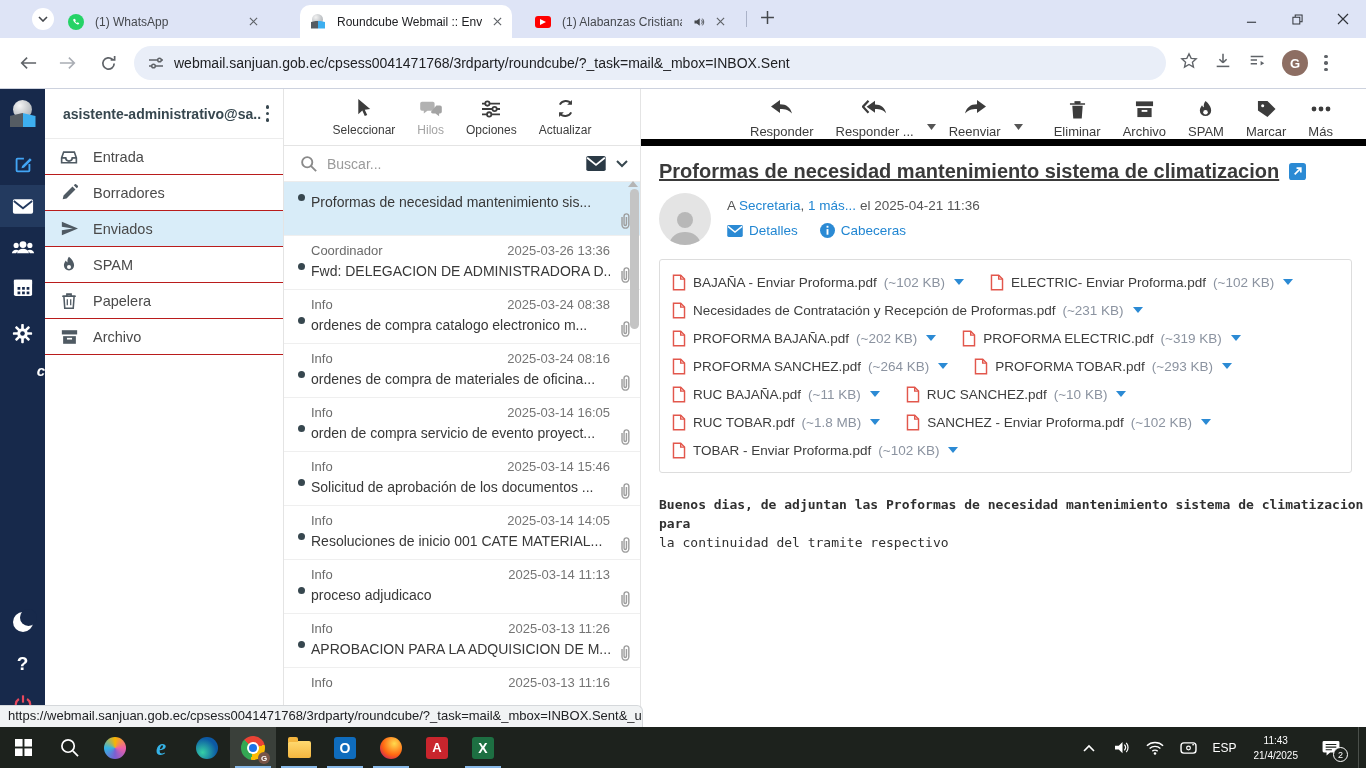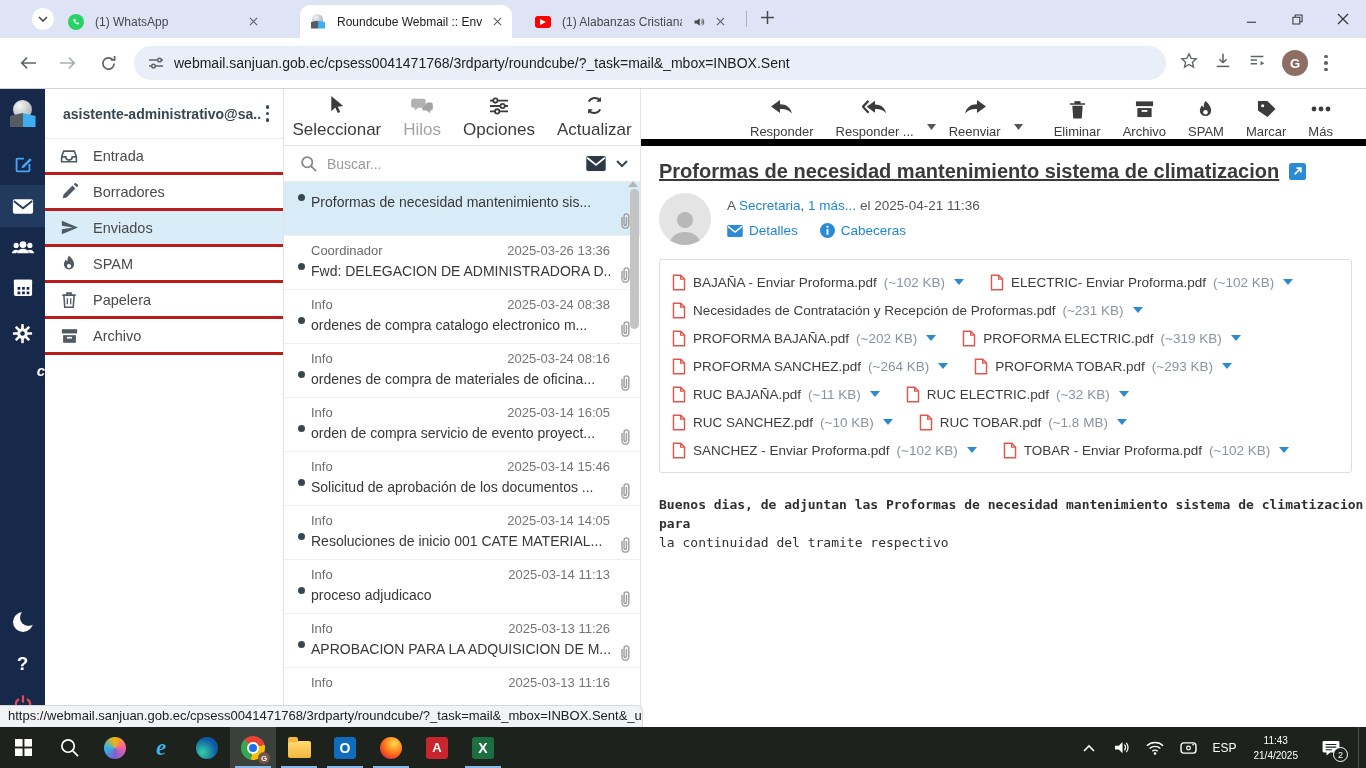--- a/index.html
+++ b/index.html
@@ -45,28 +45,28 @@
   .cp { color:#ff6a39; font-weight:bold; font-size:15px; font-style:italic;padding-left:46px; }
   .moonwrap { position:relative; width:20px; height:20px; }
   .moonwrap .m1 { position:absolute; inset:0; border-radius:50%; background:#fff; }
   .moonwrap .m2 { position:absolute; left:7px; top:-3px; width:17px; height:17px; border-radius:50%; background:#17294b; }
   .helpq { color:#fff; font-weight:bold; font-size:19px; }
 
   
   .folders { position:absolute; left:45px; top:0; bottom:0; width:239px; background:#fff; border-right:1px solid #e4e4e4; }
   .facct { height:50px; display:flex; align-items:center; padding:0 10px 0 18px; border-bottom:1px solid #ececec; }
   .facct .aname { flex:1; font-size:14px; font-weight:bold; color:#37474f; white-space:nowrap; overflow:hidden; }
-  .fitem { height:36px; display:flex; align-items:center; gap:14px; padding:0 14px; color:#4a4a4a; font-size:14.5px; border-bottom:3px solid #b91c1c; }
+  .fitem { height:36px; display:flex; align-items:center; gap:14px; padding:0 14px; color:#4a4a4a; font-size:14.5px; border-bottom:1px solid #b91c1c; }
   .fitem .fic { width:20px; display:flex; justify-content:center; color:#4f5a63; }
   .fitem.sel { background:#d9edf9; }
 
   
   .list { position:absolute; left:284px; top:0; bottom:0; width:357px; background:#fff; border-right:1px solid #e4e4e4; }
   .ltoolbar { height:57px; border-bottom:1px solid #e4e4e4; display:flex; align-items:center; justify-content:center; gap:22px; }
-  .tbtn { display:flex; flex-direction:column; align-items:center; gap:3px; color:#3c3c3c; font-size:17px; }
+  .tbtn { display:flex; flex-direction:column; align-items:center; gap:3px; color:#3c3c3c; font-size:12px; }
   .tbtn .ic { height:22px; display:flex; align-items:center; }
   .tbtn.dim { color:#a3a3a3; }
   .searchrow { height:36px; display:flex; align-items:center; padding:0 12px 0 16px; border-bottom:1px solid #ececec; gap:10px; }
   .searchrow input { flex:1; border:0; outline:none; font-size:14px; color:#333; background:transparent; font-family:"Liberation Sans",sans-serif; }
   .searchrow input::placeholder { color:#9a9a9a; }
   .msgs { list-style:none; }
   .msg { position:relative; height:54px; border-bottom:1px solid #efefef; padding:7px 30px 0 14px; }
   .msg.sel { background:#d8ecf8; }
   .l1 { display:flex; align-items:center; font-size:13px; color:#6b6b6b; }
   .l1 .mfrom { flex:1; white-space:nowrap; overflow:hidden; padding-left:13px; }
@@ -805,29 +805,20 @@
   <span class="att">
     <svg width="14" height="17" viewBox="0 0 16 20">
               <path d="M1.5 1.5h8.5l4.5 4.5v12.5H1.5z" fill="none" stroke="#e2574c" stroke-width="1.7"></path>
               <path d="M10 1.5V6h4.5" fill="none" stroke="#e2574c" stroke-width="1.7"></path>
             </svg>
     <span class="aname">RUC BAJAÑA.pdf</span>
     <span class="asize">(~11 KB)</span>
     <span class="acaret"></span>
   </span>
 
-  <span class="att">
-    <svg width="14" height="17" viewBox="0 0 16 20">
-              <path d="M1.5 1.5h8.5l4.5 4.5v12.5H1.5z" fill="none" stroke="#e2574c" stroke-width="1.7"></path>
-              <path d="M10 1.5V6h4.5" fill="none" stroke="#e2574c" stroke-width="1.7"></path>
-            </svg>
-    <span class="aname">RUC ELECTRIC.pdf</span>
-    <span class="asize">(~32 KB)</span>
-    <span class="acaret"></span>
-  </span>
 
   <span class="att">
     <svg width="14" height="17" viewBox="0 0 16 20">
               <path d="M1.5 1.5h8.5l4.5 4.5v12.5H1.5z" fill="none" stroke="#e2574c" stroke-width="1.7"></path>
               <path d="M10 1.5V6h4.5" fill="none" stroke="#e2574c" stroke-width="1.7"></path>
             </svg>
     <span class="aname">RUC SANCHEZ.pdf</span>
     <span class="asize">(~10 KB)</span>
     <span class="acaret"></span>
   </span>

